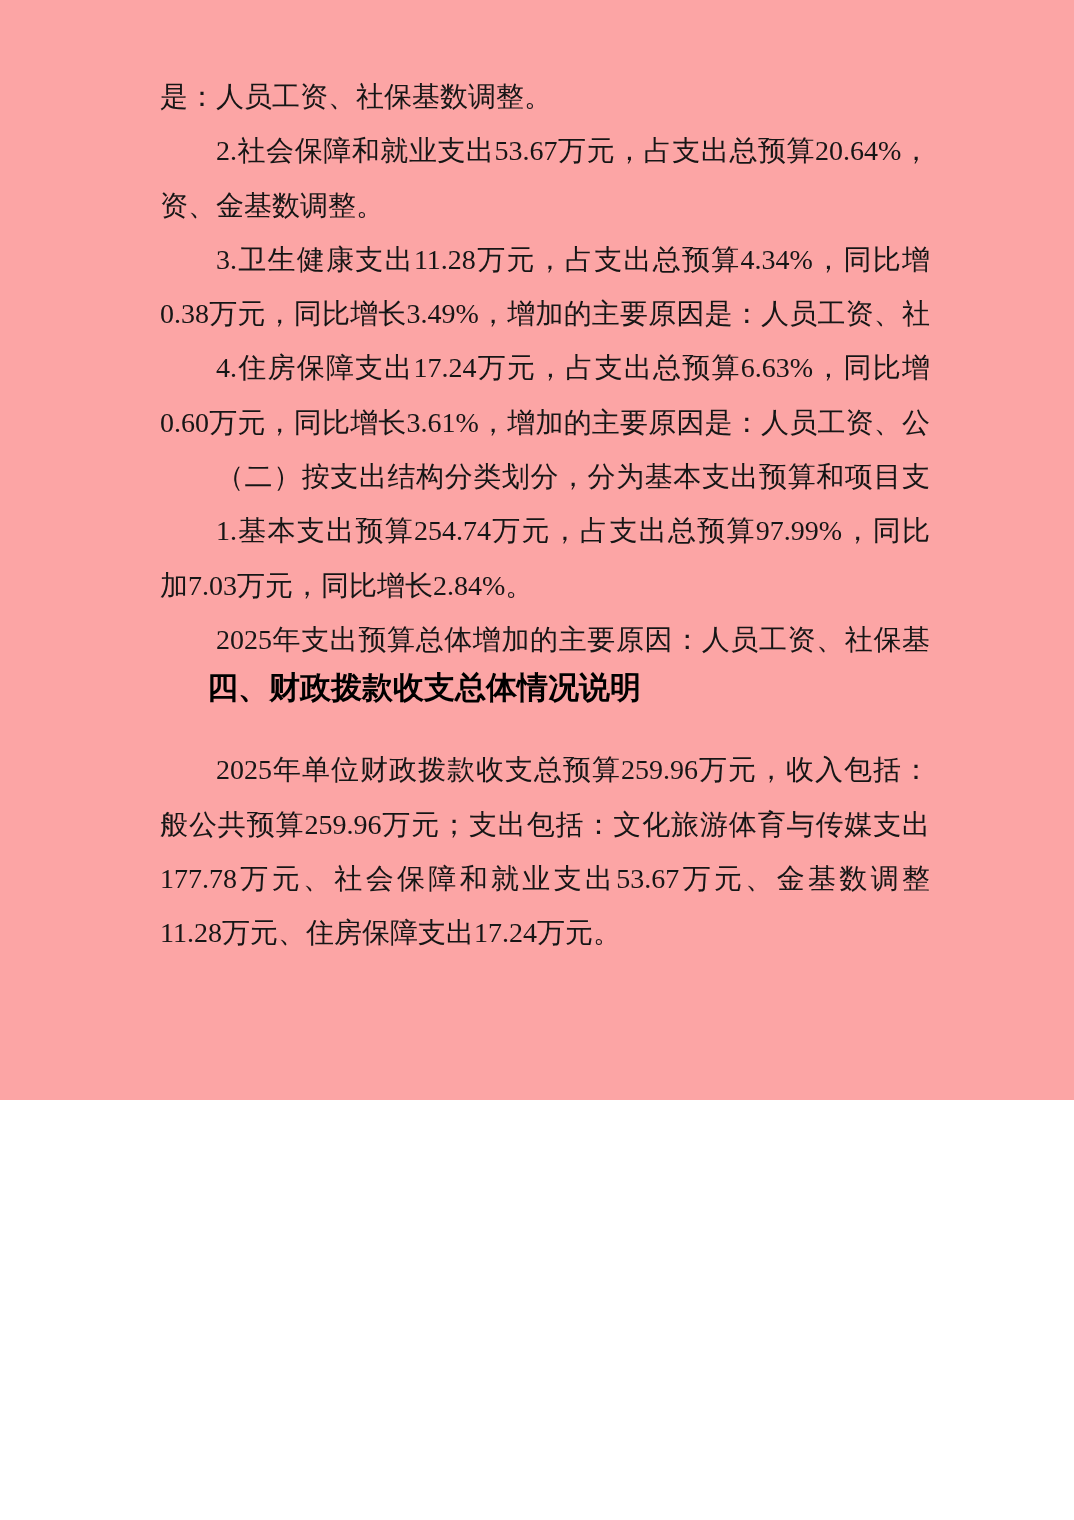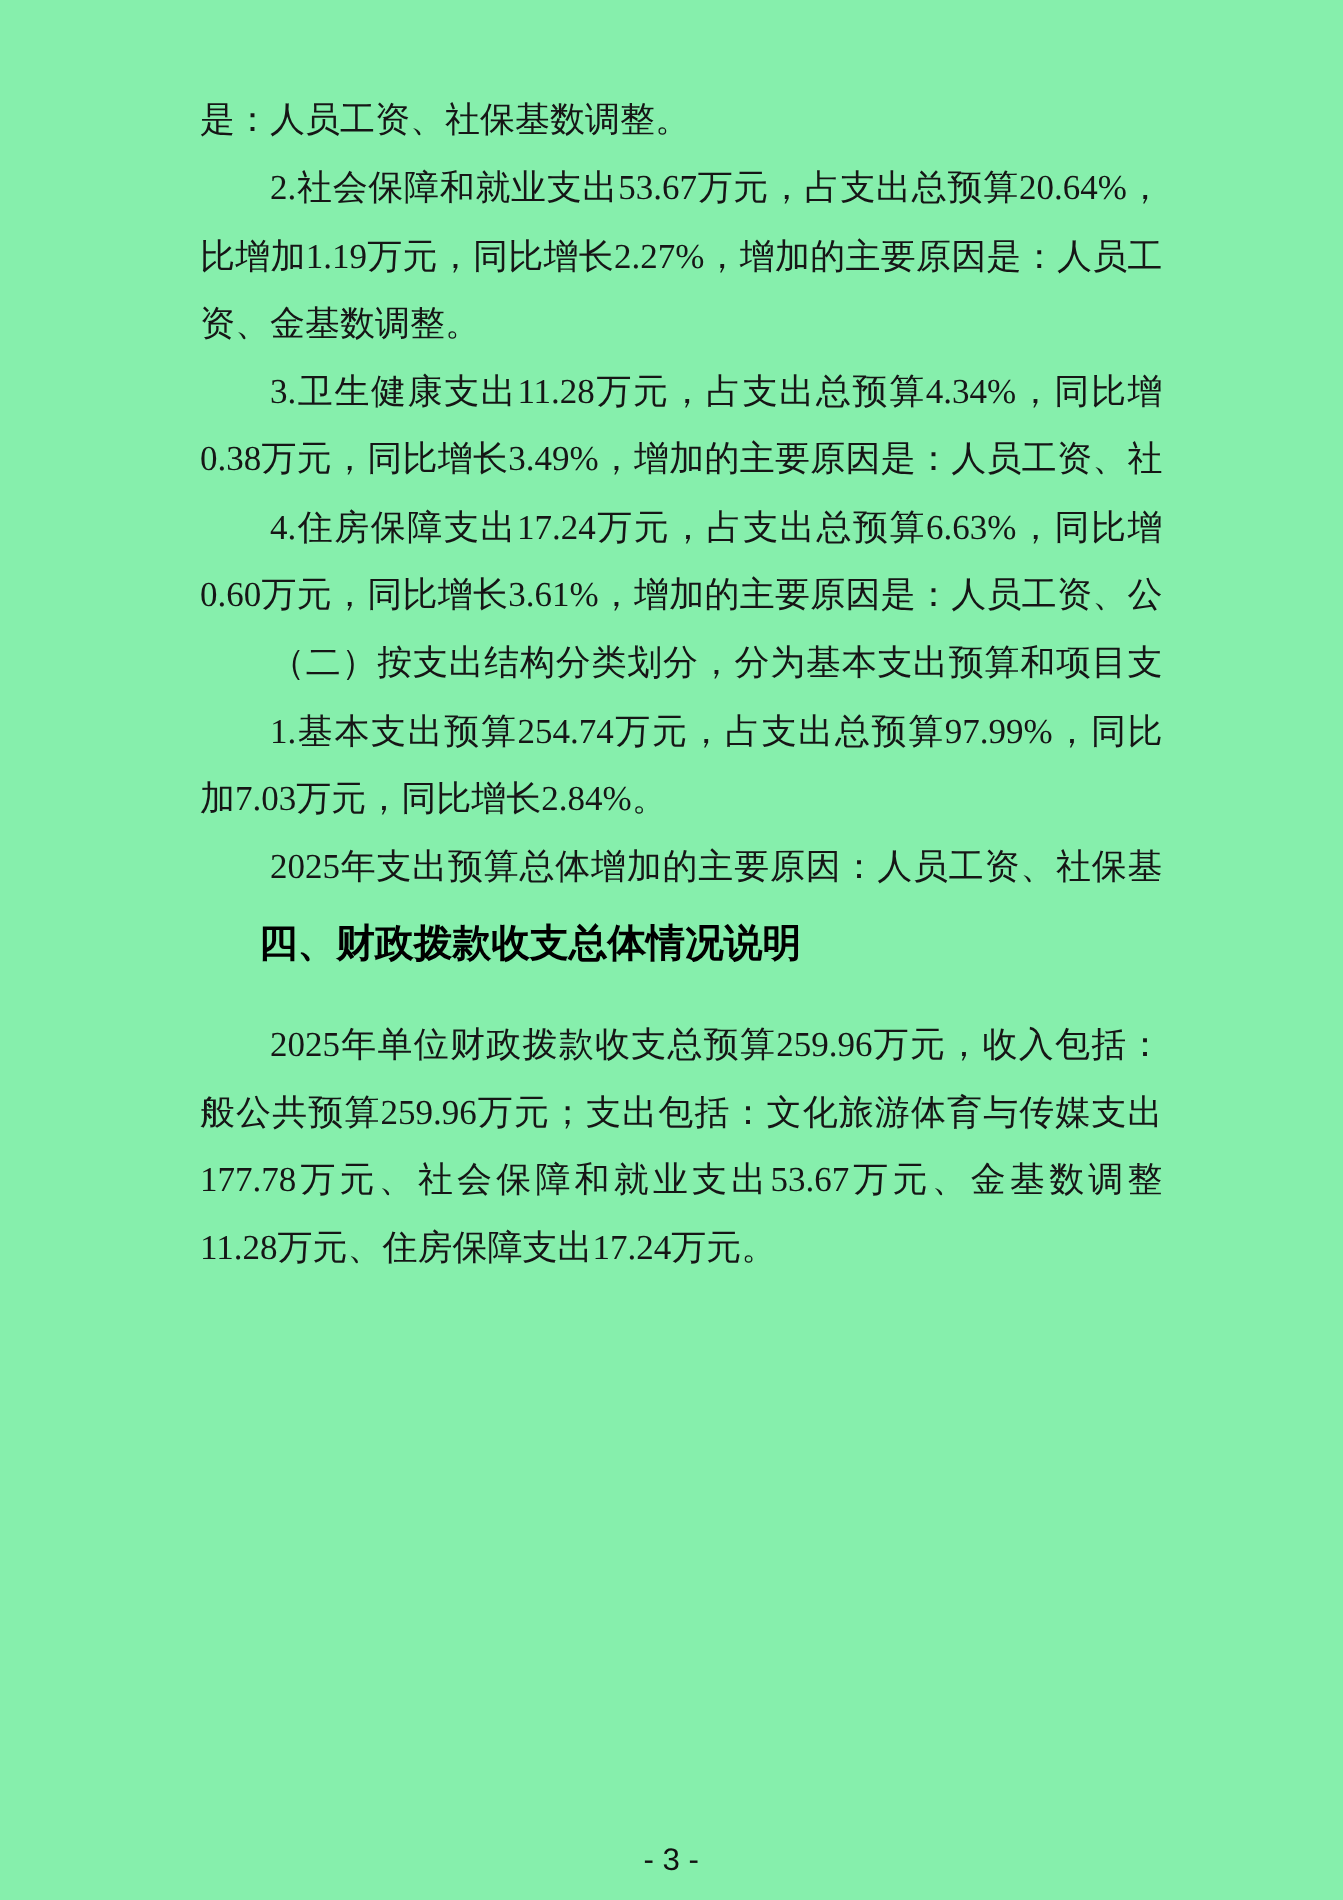--- a/index.html
+++ b/index.html
@@ -3,22 +3,22 @@
 <meta charset="utf-8">
 <style>
   html, body {
     margin: 0;
     padding: 0;
     background: #ffffff;
   }
   .page {
     position: relative;
     width: 1074px;
-    height: 1520px;
-    background: #86efac;
+    height: 1100px;
+    background: #fca5a5;
     overflow: hidden;
     font-family: "Liberation Serif", "DejaVu Serif", serif;
     color: #161616;
   }
   .content {
     position: absolute;
     left: 160px;
     top: 70px;
     width: 770px;
   }
@@ -44,21 +44,21 @@
   }
   .heading {
     font-family: "Liberation Sans", "DejaVu Sans", sans-serif;
     font-weight: 700;
     font-size: 31px;
     line-height: 42px;
     color: #000000;
     margin: 0 0 0 47px;
   }
   .heading.h-four {
-    margin-top: 12px;
+    margin-top: 0;
   }
   .heading.h-five {
     margin-top: 25px;
   }
   .para.after-heading {
     margin-top: 34px;
   }
   .footer {
     position: absolute;
     left: 0;
@@ -76,21 +76,20 @@
 
 <div class="page">
   <div class="content">
 
     <div class="para">
       <div class="line last">是：人员工资、社保基数调整。</div>
     </div>
 
     <div class="para">
       <div class="line first">2.社会保障和就业支出53.67万元，占支出总预算20.64%，同</div>
-      <div class="line">比增加1.19万元，同比增长2.27%，增加的主要原因是：人员工</div>
       <div class="line last">资、金基数调整。</div>
     </div>
 
     <div class="para">
       <div class="line first">3.卫生健康支出11.28万元，占支出总预算4.34%，同比增加</div>
       <div class="line">0.38万元，同比增长3.49%，增加的主要原因是：人员工资、社保</div>
     </div>
 
     <div class="para">
       <div class="line first">4.住房保障支出17.24万元，占支出总预算6.63%，同比增加</div>

